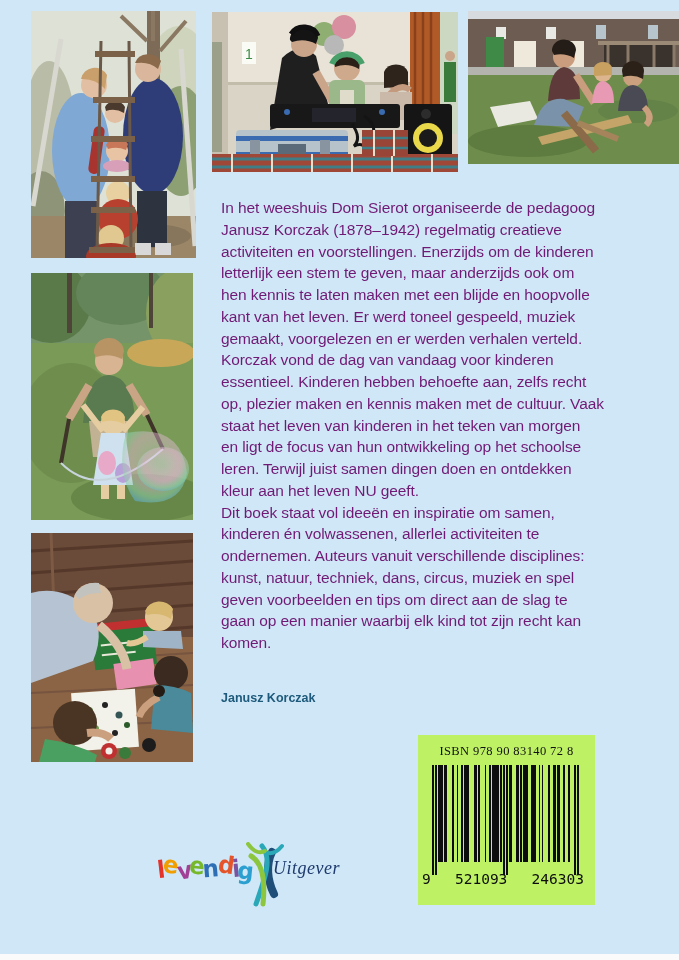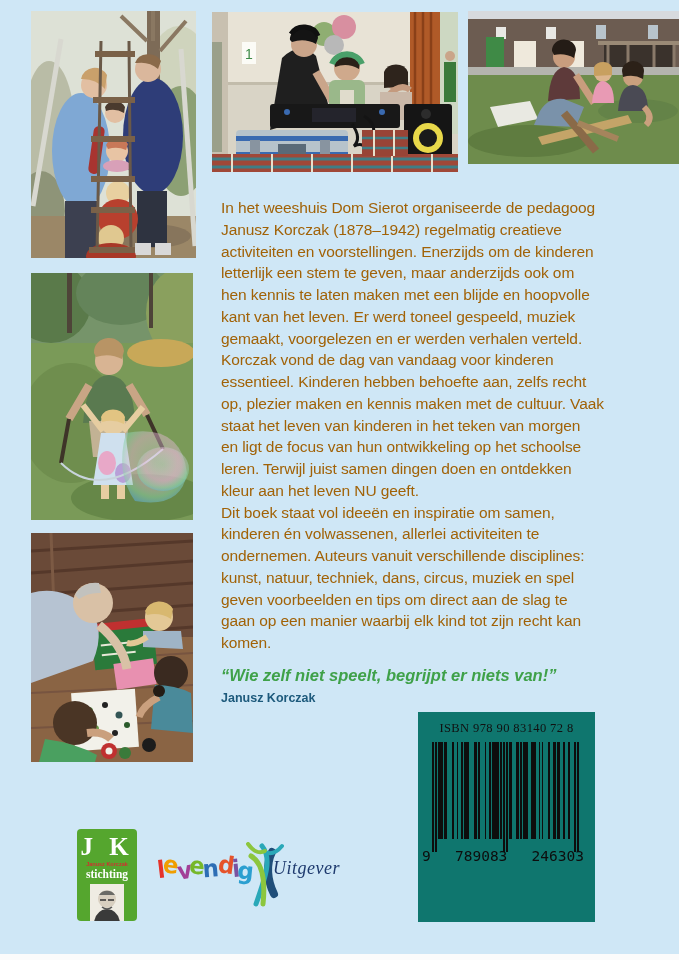--- a/index.html
+++ b/index.html
@@ -20,22 +20,22 @@
     position:absolute; left:221px; top:666px; width:430px;
     font-size:16.5px; font-style:italic; font-weight:bold; color:#3fa149;
   }
   .quote-author{
     position:absolute; left:221px; top:691px;
     font-size:12.5px; font-weight:bold; color:#1d5a7c;
   }
 
   
   .isbn-box{
-    position:absolute; left:418px; top:712px; width:177px; height:210px;
-    background:#0f766e;
+    position:absolute; left:418px; top:735px; width:177px; height:170px;
+    background:#bef264;
   }
   .isbn-label{
     position:absolute; top:9px; left:0; width:100%; text-align:center;
     font-family:"Liberation Serif", serif; font-size:12.5px; color:#111;
     letter-spacing:0.4px;
   }
   .barcode{
     position:absolute; left:14px; top:30px; width:148px; height:112px;
     display:flex; align-items:flex-start;
   }
@@ -339,21 +339,21 @@
       <path d="M56,200 Q72,198 80,206" stroke="#caa07e" stroke-width="8" fill="none"></path>
 
       <circle cx="78" cy="218" r="8" fill="#c03030"></circle>
         <circle cx="78" cy="218" r="3.5" fill="#f0f0e8"></circle>
       <circle cx="94" cy="220" r="6" fill="#3a7a3a"></circle>
       <circle cx="118" cy="212" r="7" fill="#1c1c1c"></circle>
       <circle cx="128" cy="158" r="6" fill="#241c14"></circle>
     </svg>
   </div>
 
-  <div class="main-text" style="color: #a16207;">In het weeshuis Dom Sierot organiseerde de pedagoog
+  <div class="main-text" style="color: #701a75;">In het weeshuis Dom Sierot organiseerde de pedagoog
 Janusz Korczak (1878–1942) regelmatig creatieve
 activiteiten en voorstellingen. Enerzijds om de kinderen
 letterlijk een stem te geven, maar anderzijds ook om
 hen kennis te laten maken met een blijde en hoopvolle
 kant van het leven. Er werd toneel gespeeld, muziek
 gemaakt, voorgelezen en er werden verhalen verteld.
 Korczak vond de dag van vandaag voor kinderen
 essentieel. Kinderen hebben behoefte aan, zelfs recht
 op, plezier maken en kennis maken met de cultuur. Vaak
 staat het leven van kinderen in het teken van morgen
@@ -361,21 +361,20 @@
 leren. Terwijl juist samen dingen doen en ontdekken
 kleur aan het leven NU geeft.
 Dit boek staat vol ideeën en inspiratie om samen,
 kinderen én volwassenen, allerlei activiteiten te
 ondernemen. Auteurs vanuit verschillende disciplines:
 kunst, natuur, techniek, dans, circus, muziek en spel
 geven voorbeelden en tips om direct aan de slag te
 gaan op een manier waarbij elk kind tot zijn recht kan
 komen.</div>
 
-  <div class="quote" style="color: rgb(63, 161, 73);">“Wie zelf niet speelt, begrijpt er niets van!”</div>
   <div class="quote-author">Janusz Korczak</div>
 
   <div class="isbn-box">
     <div class="isbn-label">ISBN 978 90 83140 72 8</div>
     <div class="barcode">
         <div class="bc-mod bar guard"></div>
         <div class="bc-mod guard"></div>
         <div class="bc-mod bar guard"></div>
         <div class="bc-mod"></div>
         <div class="bc-mod bar"></div>
@@ -465,40 +464,25 @@
         <div class="bc-mod bar"></div>
         <div class="bc-mod"></div>
         <div class="bc-mod"></div>
         <div class="bc-mod"></div>
         <div class="bc-mod bar guard"></div>
         <div class="bc-mod guard"></div>
         <div class="bc-mod bar guard"></div>
       </div>
     <div class="barcode-digits">
       <span>9</span>
-      <span>789083</span>
+      <span>521093</span>
       <span>246303</span>
     </div>
   </div>
 
-  <div class="jk-logo" style="background: rgb(85, 166, 46);">
-    <div class="jk-initials">J K</div>
-    <div class="jk-nameline" style="color: rgb(208, 48, 48);">Janusz Korczak</div>
-    <div class="jk-orgline">stichting</div>
-    <div class="jk-portrait">
-      <svg viewBox="0 0 34 38">
-        <rect width="34" height="38" fill="#efece3"></rect>
-        <path d="M4,38 Q6,26 17,25 Q28,26 30,38 Z" fill="#3a3a3a"></path>
-        <circle cx="17" cy="15" r="9" fill="#d8cfc0"></circle>
-        <path d="M9,11 a9,8 0 0 1 16,0" fill="#6a6a66"></path>
-        <path d="M10,16 h6 M18,16 h6" stroke="#333" stroke-width="1.4"></path>
-        <path d="M12,23 q5,4 10,0" stroke="#555" stroke-width="1.6" fill="none"></path>
-      </svg>
-    </div>
-  </div>
 
   <div class="levendig">
     <div class="lv-letters"><span style="color: rgb(229, 51, 42);">l</span><span style="color: rgb(240, 158, 0);">e</span><span style="color: rgb(162, 63, 151);">v</span><span style="color: rgb(118, 184, 42);">e</span><span style="color: rgb(45, 110, 181);">n</span><span style="color: rgb(229, 83, 42);">d</span><span style="color: rgb(122, 82, 160);">i</span><span style="color: rgb(43, 159, 208);">g</span></div>
     <div class="lv-figure">
       <svg viewBox="0 0 38 66">
         <path d="M26,10 C20,22 21,38 28,52" stroke="#1f4e79" stroke-width="8" fill="none" stroke-linecap="round"></path>
         <path d="M16,4 C26,16 20,34 10,62" stroke="#2aa8b8" stroke-width="5" fill="none" stroke-linecap="round"></path>
         <path d="M5,14 C15,20 20,34 17,62" stroke="#8cc63e" stroke-width="5" fill="none" stroke-linecap="round"></path>
         <path d="M2,2 C8,10 13,12 19,9" stroke="#8cc63e" stroke-width="4" fill="none" stroke-linecap="round"></path>
         <path d="M36,4 C31,10 27,12 22,11" stroke="#2aa8b8" stroke-width="4" fill="none" stroke-linecap="round"></path>

